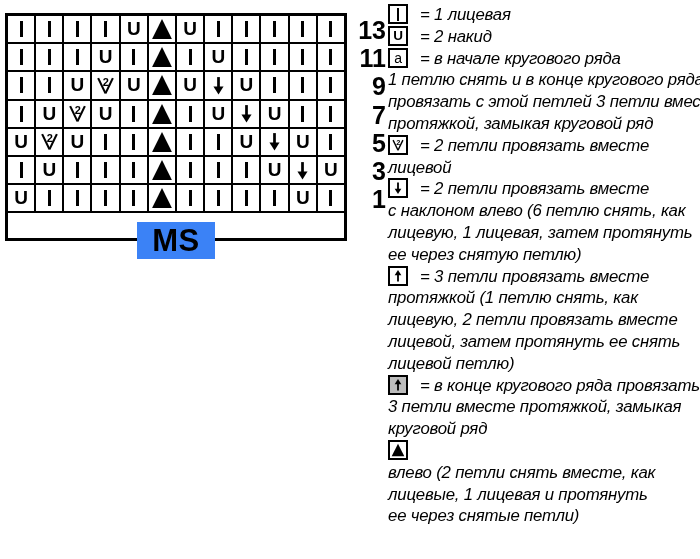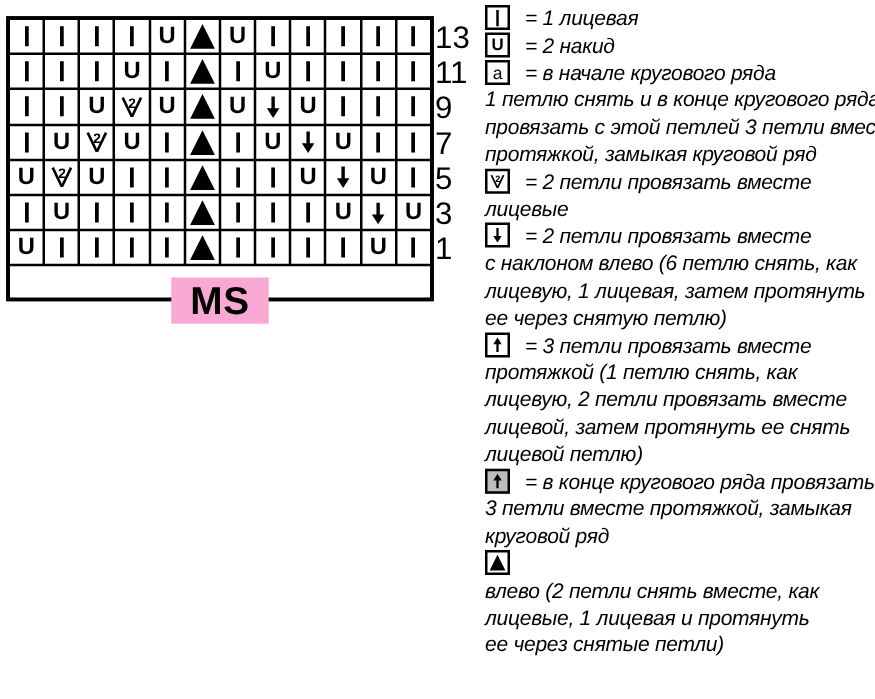--- a/index.html
+++ b/index.html
@@ -14,28 +14,28 @@
     display:flex; flex-direction:column; background:#000;
   }
   .grid {
     display:grid; grid-template-columns:repeat(12,1fr); grid-auto-rows:26.2px;
     gap:2px; background:#000; border-bottom:2px solid #000;
   }
   .cell { background:#fff; display:flex; align-items:center; justify-content:center; overflow:hidden; }
   .ms-strip { flex:1; background:#fff; }
   .ms-label { position:absolute; left:5px; top:222px; width:342px; text-align:center; z-index:3; }
   .ms-label span {
-    display:inline-block; background:#f9a8d4; padding:0 15px;
+    display:inline-block; background:#3b82f6; padding:0 15px;
     font-size:31px; font-weight:600; line-height:37px; letter-spacing:0.5px;
   }
   
   .row-numbers { position:absolute; left:348px; top:16px; width:38px; }
   .row-numbers div {
-    height:28.2px; line-height:28.2px; 
-    font-size:25px; font-weight:400;
+    height:28.2px; line-height:28.2px; text-align:right;
+    font-size:25px; font-weight:700;
   }
   
   .legend {
     position:absolute; left:388px; top:4px; width:312px;
     font-style:italic; font-size:16.8px; line-height:21.8px; letter-spacing:-0.2px;
   }
   .legend .line { white-space:nowrap; }
   .sym {
     display:inline-block; box-sizing:border-box; width:20px; height:20px;
     border:2px solid #000; margin-right:12px; text-align:center;
@@ -504,21 +504,21 @@
         <div class="line"><span>1 петлю снять и в конце кругового ряда</span></div>
         <div class="line"><span>провязать с этой петлей 3 петли вместе</span></div>
         <div class="line"><span>протяжкой, замыкая круговой ряд</span></div>
       </div>
       <div>
         <div class="line"><span class="sym"><span><svg width="14" height="14" viewBox="0 0 20 20">
                 <line x1="3" y1="3" x2="10" y2="17.5" stroke="#000" stroke-width="2" stroke-linecap="butt"></line>
                 <line x1="17" y1="3" x2="10" y2="17.5" stroke="#000" stroke-width="2" stroke-linecap="butt"></line>
                 <text x="10.2" y="10.5" text-anchor="middle" font-size="10.5" font-weight="700" fill="#000" font-style="normal" font-family="Liberation Sans, sans-serif">2</text>
               </svg></span></span><span>= 2 петли провязать вместе</span></div>
-        <div class="line"><span>лицевые</span></div>
+        <div class="line"><span>лицевой</span></div>
       </div>
       <div>
         <div class="line"><span class="sym"><span><svg width="14" height="14" viewBox="0 0 20 20">
                 <line x1="10" y1="2" x2="10" y2="12" stroke="#000" stroke-width="2.6" stroke-linecap="butt"></line>
                 <polygon points="10,18.5 5.2,11 14.8,11" fill="#000"></polygon>
               </svg></span></span><span>= 2 петли провязать вместе</span></div>
         <div class="line"><span>с наклоном влево (6 петлю снять, как</span></div>
         <div class="line"><span>лицевую, 1 лицевая, затем протянуть</span></div>
         <div class="line"><span>ее через снятую петлю)</span></div>
       </div>

